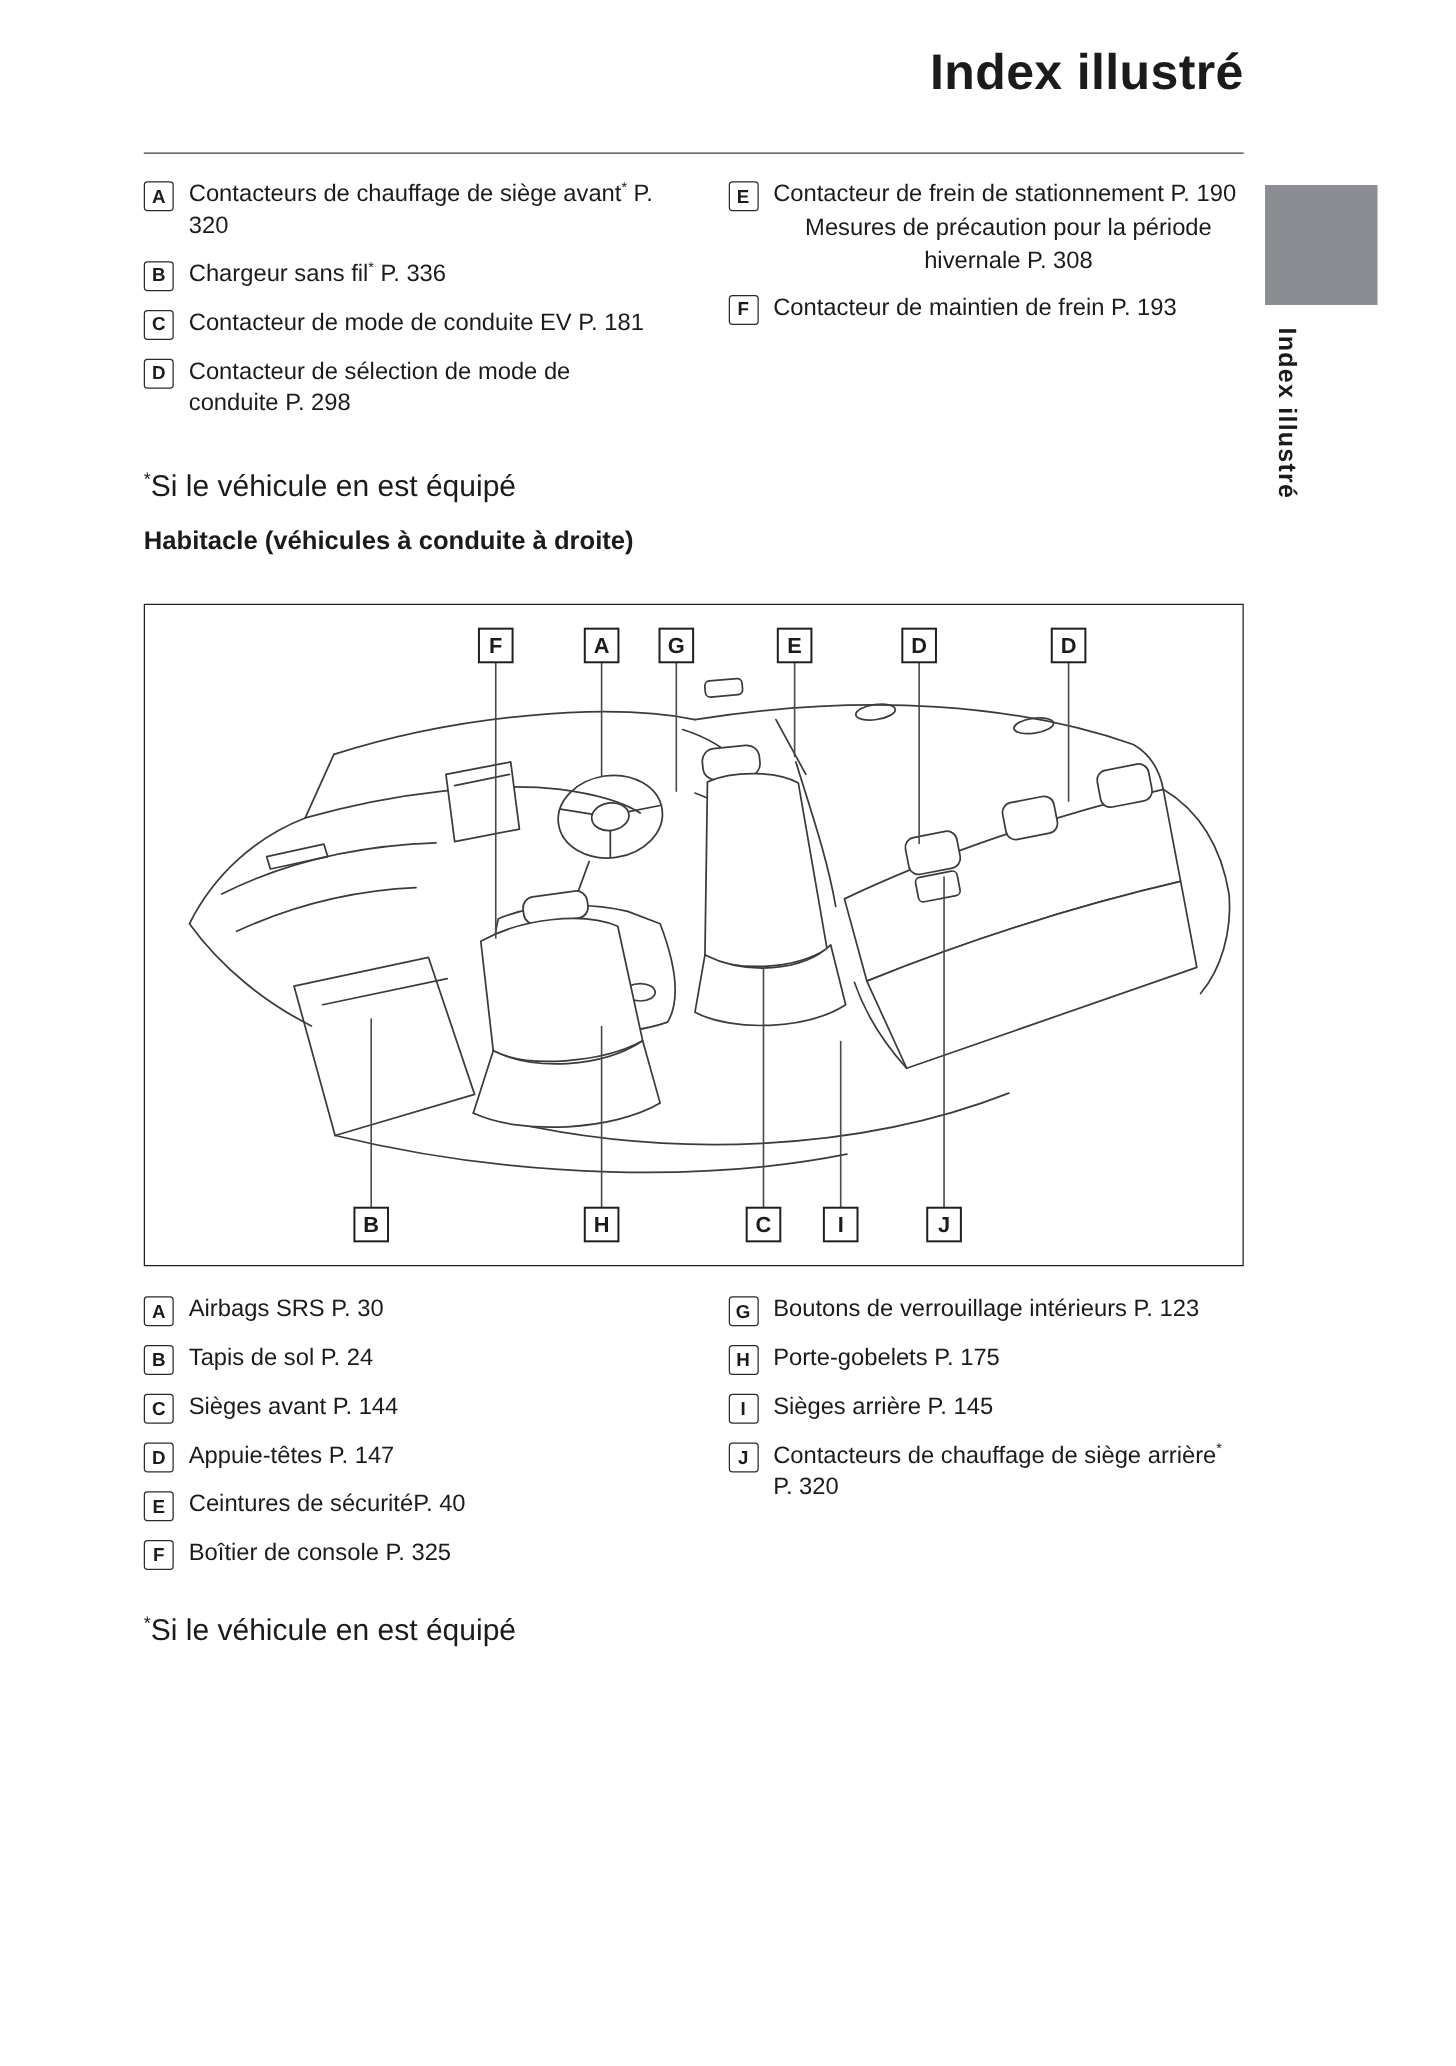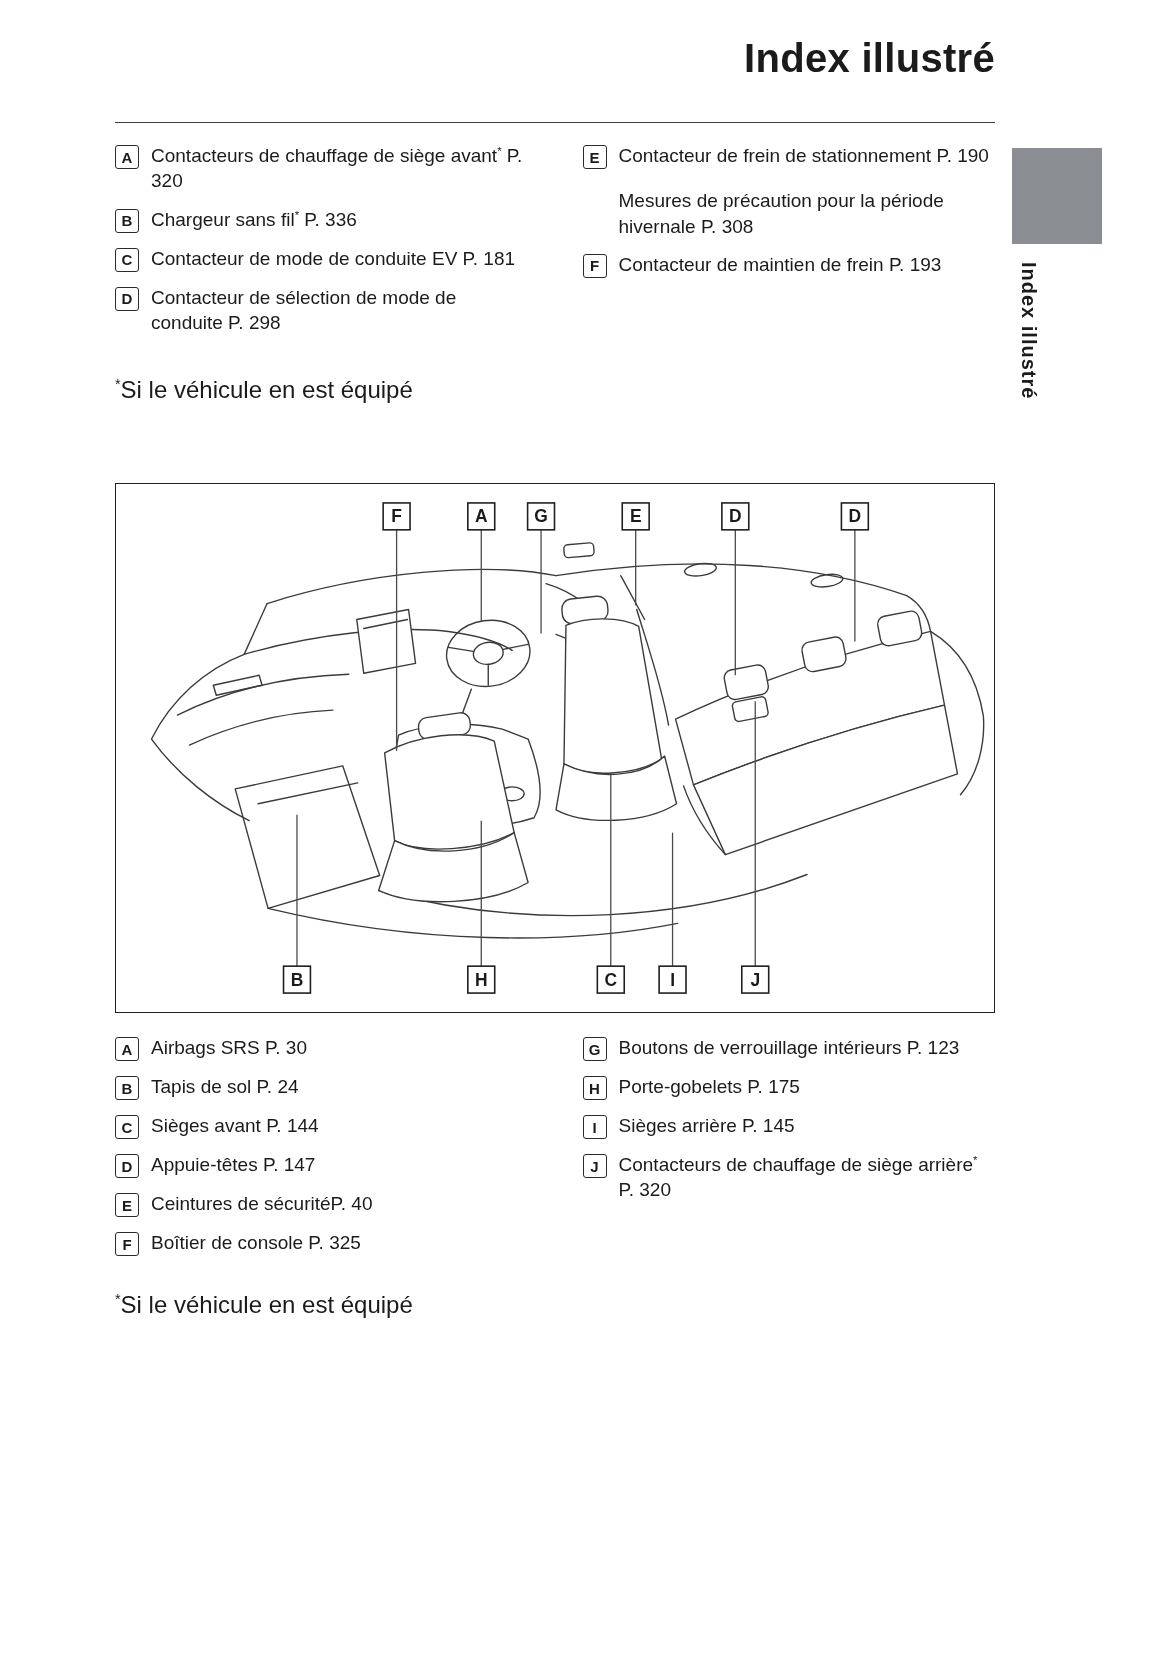--- a/index.html
+++ b/index.html
@@ -26,21 +26,21 @@
   .index-list { display:flex; gap:55px; }
   .index-col { flex:1 1 0; min-width:0; }
   .index-item { display:flex; gap:12px; margin-bottom:13px; }
   .key-box {
     flex:0 0 auto; width:24px; height:24px; margin-top:2px;
     border:1.6px solid #2b2b2b; border-radius:3px;
     display:flex; align-items:center; justify-content:center;
     font-size:15px; font-weight:700;
   }
   .item-text { font-size:19px; line-height:1.33; }
-  .item-line + .item-line { margin-top:20px; }
+  .item-line + .item-line { margin-top:2px;text-align:center; }
   sup { font-size:0.6em; vertical-align:super; line-height:0; }
 
   .top-list { top:143px; }
   .footnote { font-size:24px; }
   .footnote-1 { top:376px; }
   .section-heading { top:421px; font-size:20.5px; font-weight:700; }
 
   .diagram-frame { top:483px; height:530px; border:1.2px solid #1f1f1f; background:#fff; }
   .diagram-frame svg { display:block; width:100%; height:100%; }
 
@@ -110,20 +110,21 @@
           <span class="key-box">F</span>
           <div class="item-text">
             <div class="item-line"><span>Contacteur de maintien de frein P. 193</span></div>
           </div>
         </div>
       </div>
   </div>
 
   <p class="abs content-x footnote footnote-1"><sup>*</sup><span>Si le véhicule en est équipé</span></p>
 
+  <h2 class="abs content-x section-heading">Habitacle (véhicules à conduite à droite)</h2>
 
   <div class="abs content-x diagram-frame">
     <svg viewBox="0 0 878 530">
       <g class="art">
 
         <path d="M151,426 C300,462 452,463 562,441"></path>
         <path d="M262,408 C420,450 580,436 692,392"></path>
 
         <path d="M150,120 C250,88 370,78 440,92"></path>
         <path d="M440,92 C580,70 700,80 792,112 C806,120 813,132 816,148"></path>

